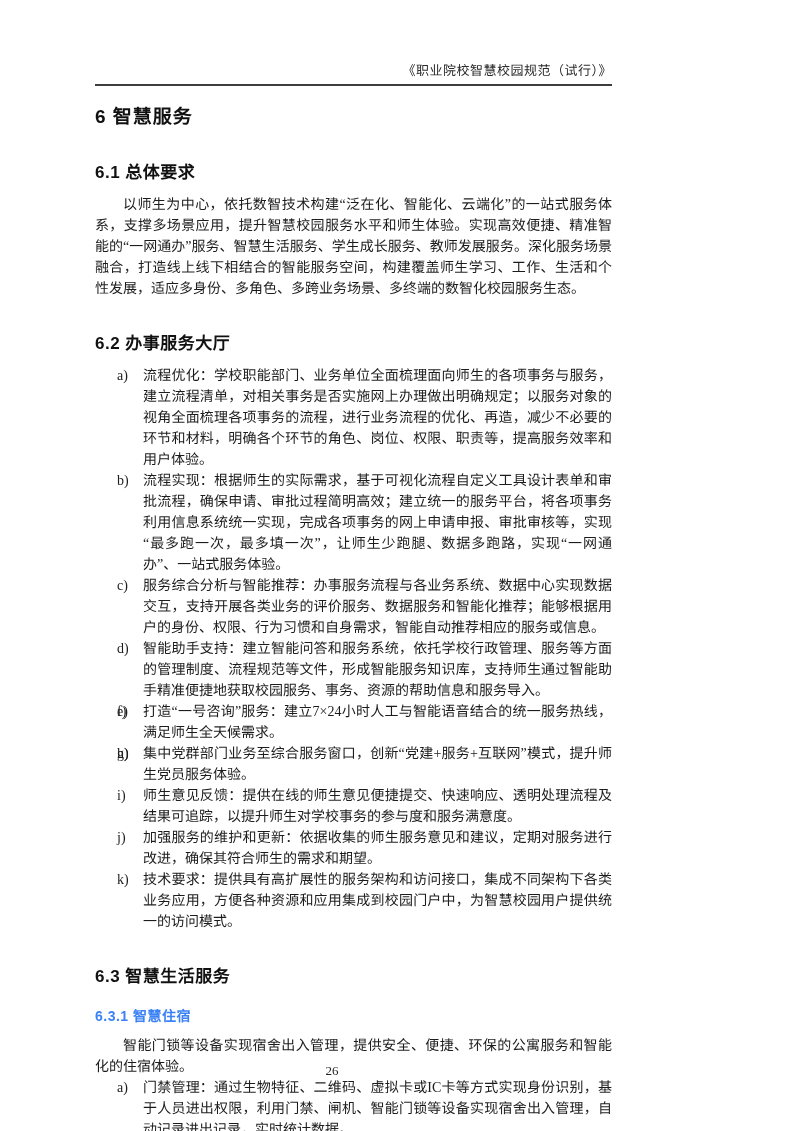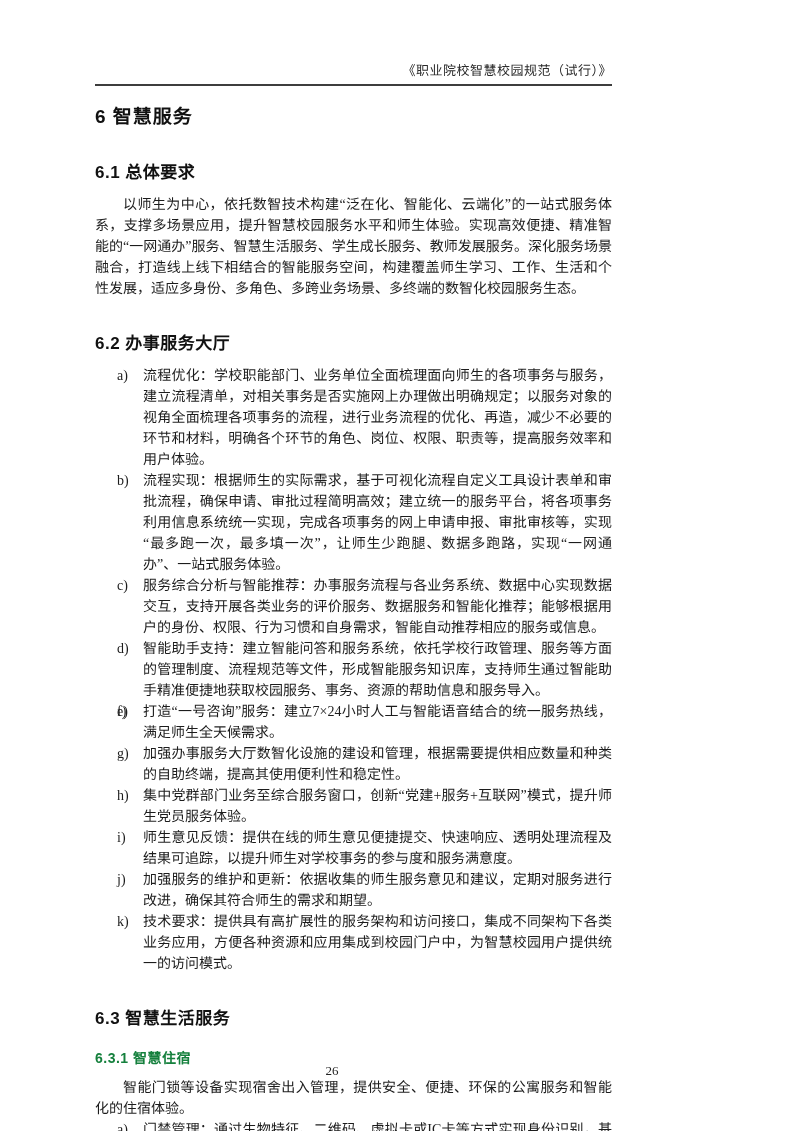--- a/index.html
+++ b/index.html
@@ -38,21 +38,21 @@
     font-weight: bold;
     color: #111;
     margin-top: 30px;
     margin-bottom: 11px;
     letter-spacing: 0.5px;
   }
   .sub-heading {
     font-family: "Liberation Sans", "DejaVu Sans", sans-serif;
     font-size: 14px;
     font-weight: bold;
-    color: #15803d;
+    color: #3b82f6;
     margin-top: 18px;
     margin-bottom: 10px;
     letter-spacing: 0.5px;
   }
   .para {
     font-size: 14px;
     line-height: 21px;
     text-align: justify;
     text-indent: 2em;
     color: #1c1c1c;
@@ -102,21 +102,21 @@
 
     <h2 class="sec-heading">6.2 办事服务大厅</h2>
 
     <ol class="items">
       <li class="list-item"><span class="marker">a)</span><span>流程优化：学校职能部门、业务单位全面梳理面向师生的各项事务与服务，建立流程清单，对相关事务是否实施网上办理做出明确规定；以服务对象的视角全面梳理各项事务的流程，进行业务流程的优化、再造，减少不必要的环节和材料，明确各个环节的角色、岗位、权限、职责等，提高服务效率和用户体验。</span></li>
       <li class="list-item"><span class="marker">b)</span><span>流程实现：根据师生的实际需求，基于可视化流程自定义工具设计表单和审批流程，确保申请、审批过程简明高效；建立统一的服务平台，将各项事务利用信息系统统一实现，完成各项事务的网上申请申报、审批审核等，实现“最多跑一次，最多填一次”，让师生少跑腿、数据多跑路，实现“一网通办”、一站式服务体验。</span></li>
       <li class="list-item"><span class="marker">c)</span><span>服务综合分析与智能推荐：办事服务流程与各业务系统、数据中心实现数据交互，支持开展各类业务的评价服务、数据服务和智能化推荐；能够根据用户的身份、权限、行为习惯和自身需求，智能自动推荐相应的服务或信息。</span></li>
       <li class="list-item"><span class="marker">d)</span><span>智能助手支持：建立智能问答和服务系统，依托学校行政管理、服务等方面的管理制度、流程规范等文件，形成智能服务知识库，支持师生通过智能助手精准便捷地获取校园服务、事务、资源的帮助信息和服务导入。</span></li>
       <li class="list-item"><span class="marker">e)</span></li>
       <li class="list-item"><span class="marker">f)</span><span>打造“一号咨询”服务：建立7×24小时人工与智能语音结合的统一服务热线，满足师生全天候需求。</span></li>
-      <li class="list-item"><span class="marker">g)</span><span>加强办事服务大厅数智化设施的建设和管理，根据需要提供相应数量和种类的自助终端，提高其使用便利性和稳定性。</span></li>
+      <li class="list-item"><span class="marker">g)</span></li>
       <li class="list-item"><span class="marker">h)</span><span>集中党群部门业务至综合服务窗口，创新“党建+服务+互联网”模式，提升师生党员服务体验。</span></li>
       <li class="list-item"><span class="marker">i)</span><span>师生意见反馈：提供在线的师生意见便捷提交、快速响应、透明处理流程及结果可追踪，以提升师生对学校事务的参与度和服务满意度。</span></li>
       <li class="list-item"><span class="marker">j)</span><span>加强服务的维护和更新：依据收集的师生服务意见和建议，定期对服务进行改进，确保其符合师生的需求和期望。</span></li>
       <li class="list-item"><span class="marker">k)</span><span>技术要求：提供具有高扩展性的服务架构和访问接口，集成不同架构下各类业务应用，方便各种资源和应用集成到校园门户中，为智慧校园用户提供统一的访问模式。</span></li>
     </ol>
 
     <h2 class="sec-heading">6.3 智慧生活服务</h2>
 
     <h3 class="sub-heading">6.3.1 智慧住宿</h3>
     <p class="para">智能门锁等设备实现宿舍出入管理，提供安全、便捷、环保的公寓服务和智能化的住宿体验。</p>

